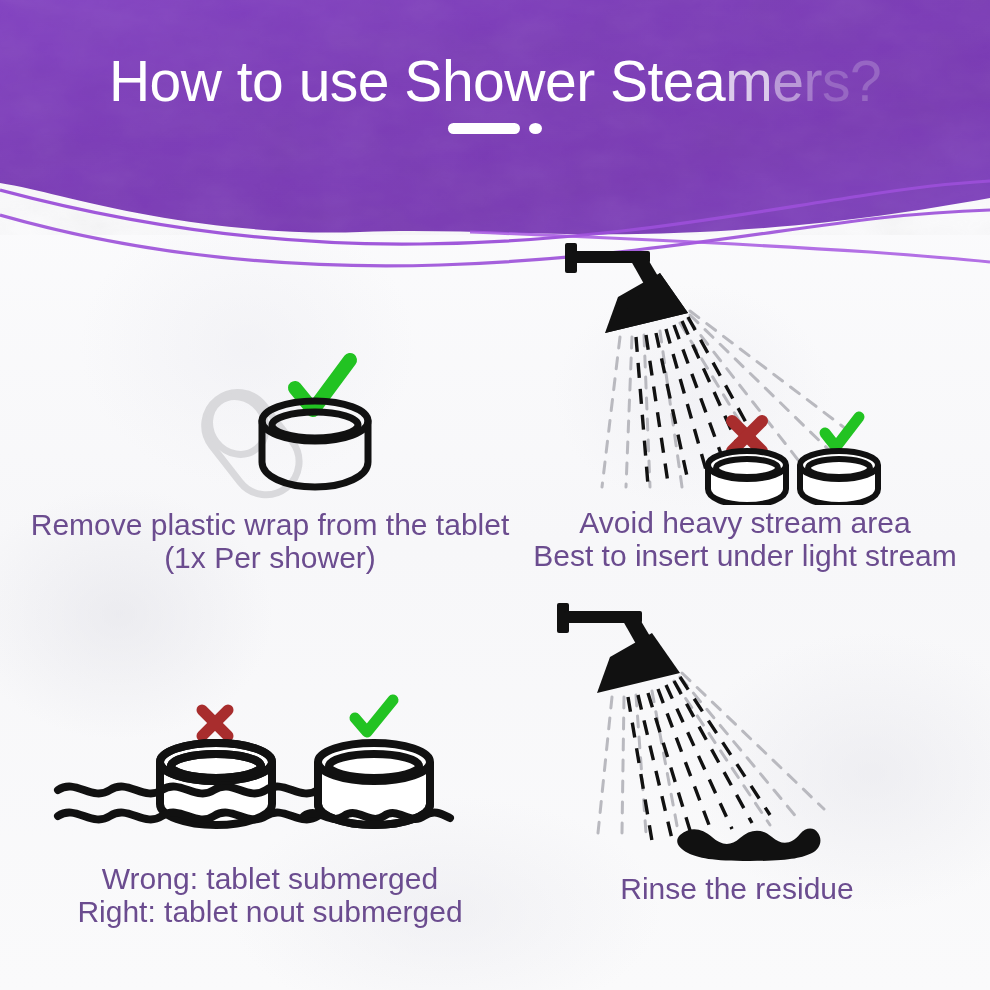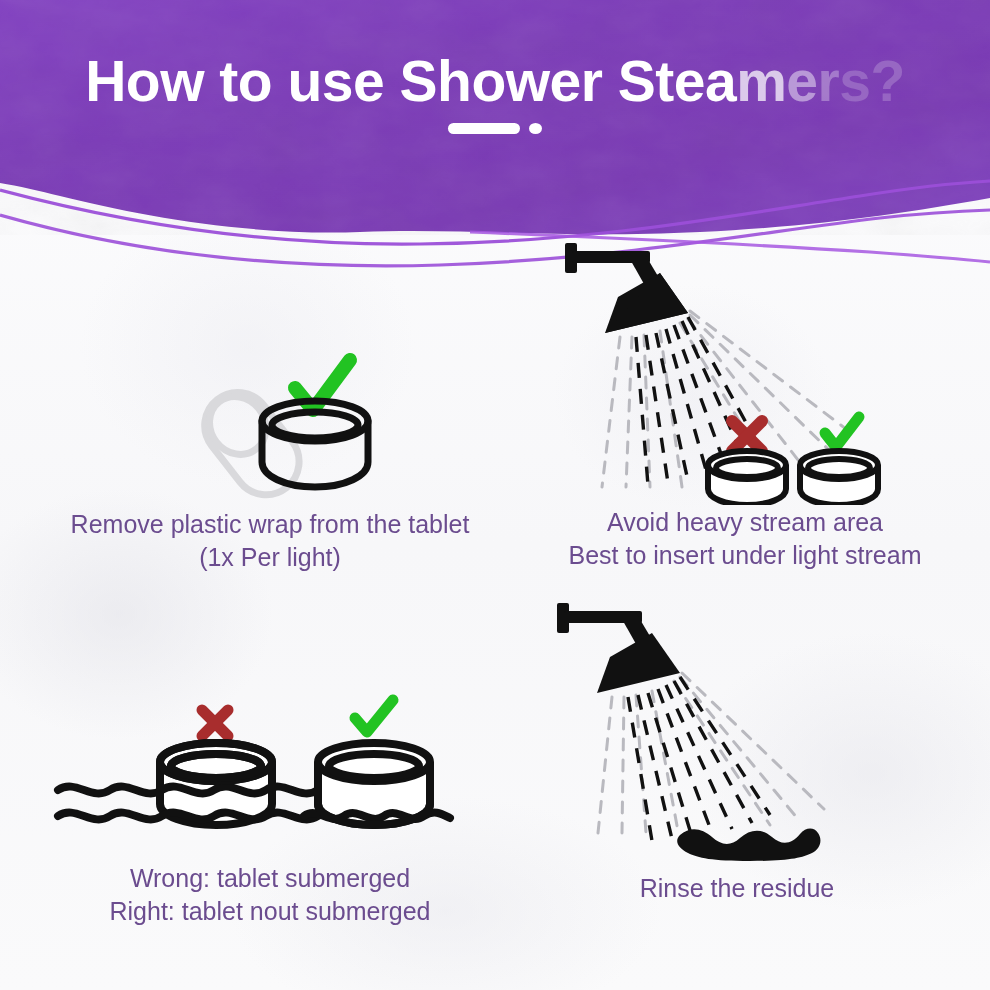--- a/index.html
+++ b/index.html
@@ -37,21 +37,21 @@
     width: 990px; height: 268px;
   }
   .header-svg { position: absolute; left: 0; top: 0; }
 
   .title {
     position: absolute;
     left: 0; top: 48px;
     width: 990px;
     text-align: center;
     font-size: 57px;
-    font-weight: bold;
+    font-weight: normal;
     letter-spacing: -0.5px;
     color: #ffffff;
     white-space: nowrap;
   }
   .title .fade1 { color: rgba(255,255,255,.72); }
   .title .fade2 { color: rgba(255,255,255,.46); }
   .title .fade3 { color: rgba(255,255,255,.30); }
   .title .fade4 { color: rgba(255,255,255,.20); }
 
   .divider {
@@ -76,21 +76,21 @@
 
   
   .panel { position: absolute; }
   .panel-art { position: absolute; left: 0; top: 0; }
 
   .caption {
     position: absolute;
     width: 100%;
     text-align: center;
     color: #6b4c8f;
-    font-size: 25px;
+    font-size: 30px;
     line-height: 33px;
     white-space: nowrap;
   }
 
   #panel-wrap   { left: 30px;  top: 340px; width: 480px; height: 250px; }
   #panel-stream { left: 510px; top: 225px; width: 470px; height: 360px; }
   #panel-submerge { left: 30px; top: 670px; width: 480px; height: 260px; }
   #panel-rinse  { left: 502px; top: 585px; width: 470px; height: 340px; }
 
   #cap-wrap     { top: 168px; }
@@ -164,21 +164,21 @@
 
       <g fill="none" stroke="#111111" stroke-width="7">
         <path d="M232,81 L232,122 C232,136 255,147 285,147 C315,147 338,136 338,122 L338,81" stroke-linecap="round"></path>
         <ellipse cx="285" cy="81" rx="53" ry="20"></ellipse>
         <ellipse cx="285" cy="85" rx="43" ry="13"></ellipse>
       </g>
     </svg>
 
     <div class="caption" id="cap-wrap">
       <div>Remove plastic wrap from the tablet</div>
-      <div>(1x Per light)</div>
+      <div>(1x Per shower)</div>
     </div>
   </div>
 
   <div class="panel" id="panel-stream">
     <svg class="panel-art" width="470" height="280" viewBox="0 0 470 280">
 
       <g fill="#111111">
         <rect x="55" y="18" width="12" height="30" rx="2"></rect>
         <rect x="62" y="26" width="78" height="12" rx="2"></rect>
         <path d="M133,26 L152,58 L138,66 L121,36 Z"></path>

